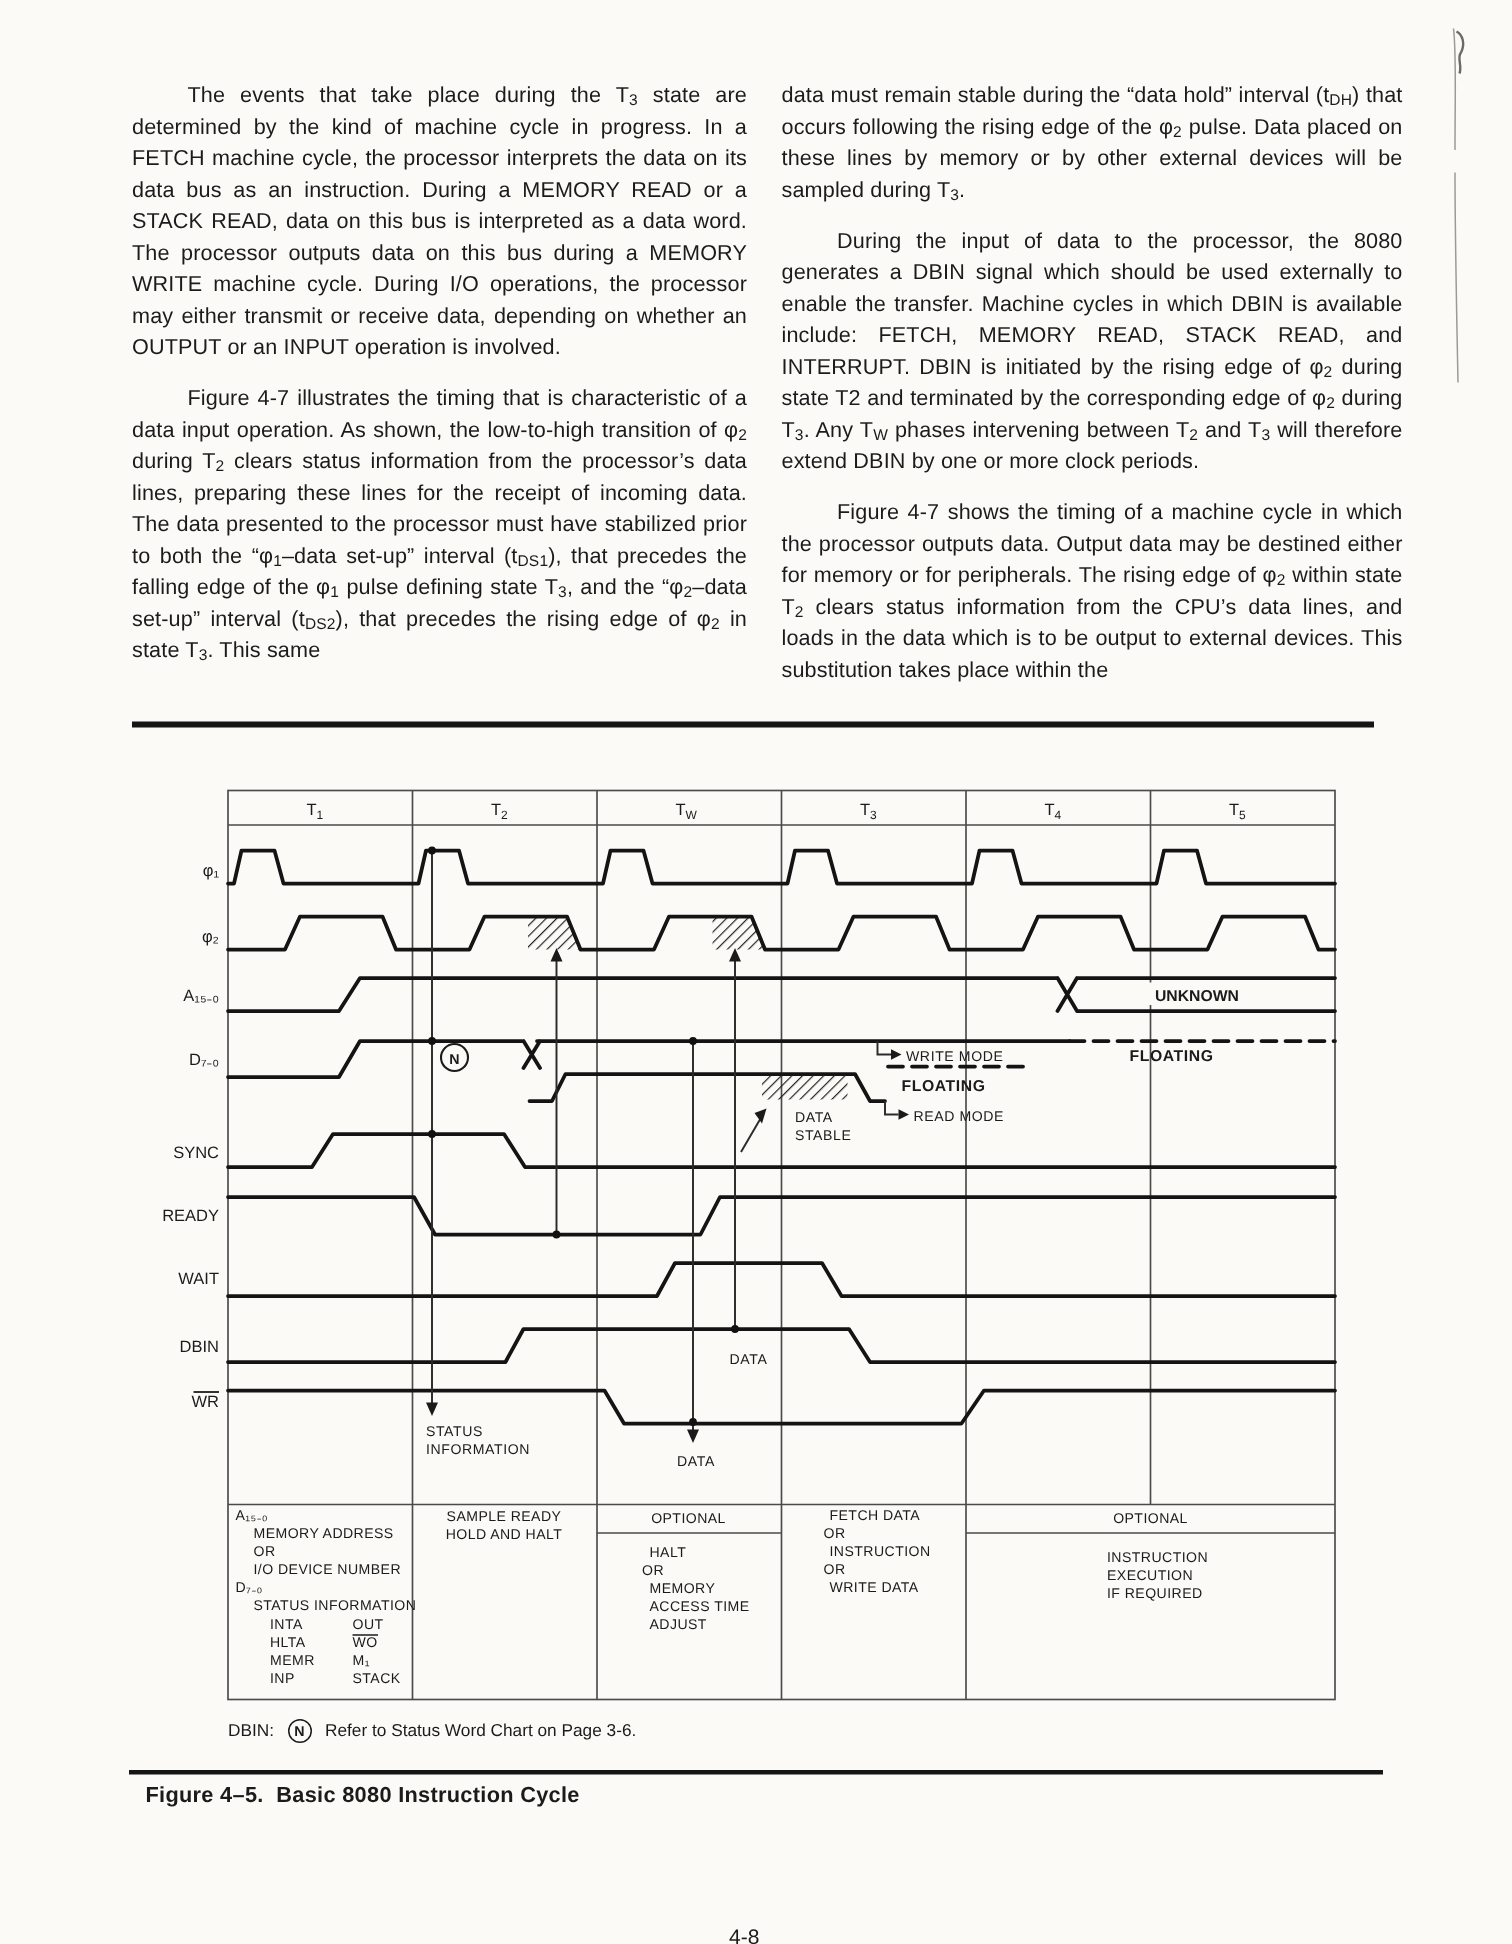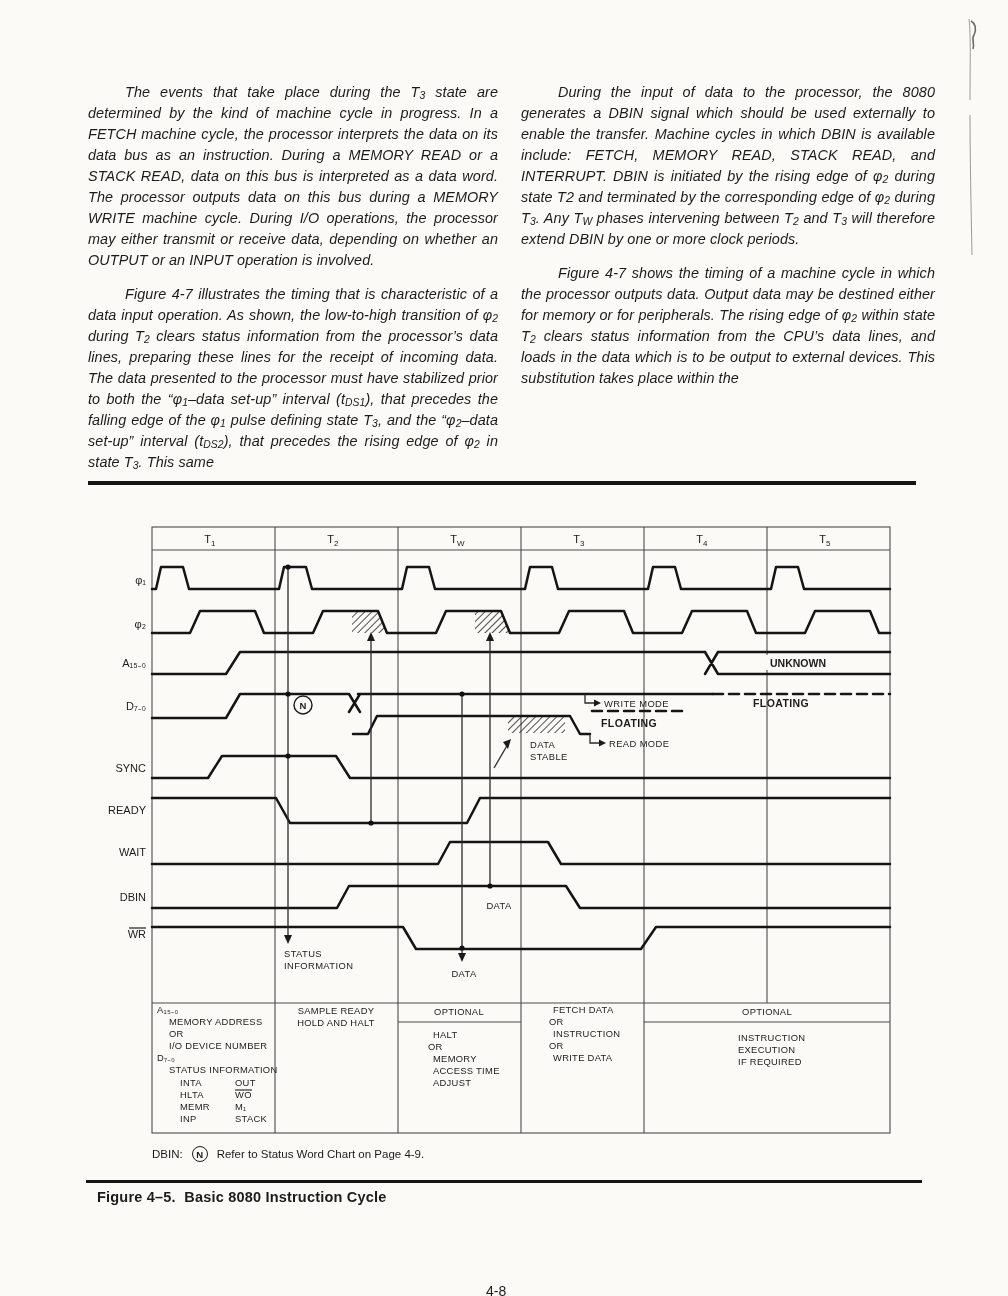--- a/index.html
+++ b/index.html
@@ -3,21 +3,21 @@
 <meta charset="utf-8">
 <style>
   :root { --ink:#1b1b1b; --paper:#fbfaf7; --grid:#4a4a4a; }
   * { box-sizing:border-box; }
   html,body { margin:0; padding:0; }
   body {
     width:1008px; height:1296px; position:relative; overflow:hidden;
     background:var(--paper); color:var(--ink);
     font-family:"Liberation Sans", sans-serif;
   }
-  .col { position:absolute; top:82px; font-size:14.4px; line-height:21px; text-align:justify; letter-spacing:.1px;font-style:italic; }
+  .col { position:absolute; top:54px; font-size:14.4px; line-height:21px; text-align:justify; letter-spacing:.1px; }
   .col p { margin:0 0 13px 0; }
   .col p.indent { text-indent:37px; }
   .col-left  { left:88px;  width:410px; }
   .col-right { left:521px; width:414px; }
   sub { font-size:.72em; line-height:0; vertical-align:-0.22em; }
   .rule-top    { position:absolute; left:88px;  top:481px;  width:828px; height:4px;  background:#151515; }
   .rule-bottom { position:absolute; left:86px;  top:1180px; width:836px; height:3px;  background:#151515; }
   .fig-svg { position:absolute; left:100px; top:515px; }
   .note { position:absolute; left:152px; top:1146px; font-size:11.5px; display:flex; align-items:center; gap:9px; }
   .note .n-circle {
@@ -31,20 +31,21 @@
   svg text { fill:var(--ink); font-family:"Liberation Sans", sans-serif; }
 </style>
 </head>
 <body>
 
 <div class="col col-left">
   <p class="indent">The events that take place during the T<sub>3</sub> state are determined by the kind of machine cycle in progress. In a FETCH machine cycle, the processor interprets the data on its data bus as an instruction. During a MEMORY READ or a STACK READ, data on this bus is interpreted as a data word. The processor outputs data on this bus during a MEMORY WRITE machine cycle. During I/O operations, the processor may either transmit or receive data, depending on whether an OUTPUT or an INPUT operation is involved.</p>
   <p class="indent">Figure 4-7 illustrates the timing that is characteristic of a data input operation. As shown, the low-to-high transition of φ<sub>2</sub> during T<sub>2</sub> clears status information from the processor’s data lines, preparing these lines for the receipt of incoming data. The data presented to the processor must have stabilized prior to both the “φ<sub>1</sub>–data set-up” interval (t<sub>DS1</sub>), that precedes the falling edge of the φ<sub>1</sub> pulse defining state T<sub>3</sub>, and the “φ<sub>2</sub>–data set-up” interval (t<sub>DS2</sub>), that precedes the rising edge of φ<sub>2</sub> in state T<sub>3</sub>. This same</p>
 </div>
 <div class="col col-right">
+  <p>data must remain stable during the “data hold” interval (t<sub>DH</sub>) that occurs following the rising edge of the φ<sub>2</sub> pulse. Data placed on these lines by memory or by other external devices will be sampled during T<sub>3</sub>.</p>
   <p class="indent">During the input of data to the processor, the 8080 generates a DBIN signal which should be used externally to enable the transfer. Machine cycles in which DBIN is available include: FETCH, MEMORY READ, STACK READ, and INTERRUPT. DBIN is initiated by the rising edge of φ<sub>2</sub> during state T2 and terminated by the corresponding edge of φ<sub>2</sub> during T<sub>3</sub>. Any T<sub>W</sub> phases intervening between T<sub>2</sub> and T<sub>3</sub> will therefore extend DBIN by one or more clock periods.</p>
   <p class="indent">Figure 4-7 shows the timing of a machine cycle in which the processor outputs data. Output data may be destined either for memory or for peripherals. The rising edge of φ<sub>2</sub> within state T<sub>2</sub> clears status information from the CPU’s data lines, and loads in the data which is to be output to external devices. This substitution takes place within the</p>
 </div>
 
 <div class="rule-top"></div>
 
 <svg class="fig-svg" width="820" height="660" viewBox="100 515 820 660">
   <defs>
     <pattern id="hatch" width="5" height="5" patternUnits="userSpaceOnUse" patternTransform="rotate(45)">
       <line x1="0" y1="0" x2="0" y2="5" stroke="#222" stroke-width="1.6"></line>
@@ -207,21 +208,21 @@
       <text x="738" y="1041">INSTRUCTION</text>
       <text x="738" y="1053">EXECUTION</text>
       <text x="738" y="1065">IF REQUIRED</text>
     </g>
   </g>
 </svg>
 
 <div class="note">
   <span>DBIN:</span>
   <span class="n-circle">N</span>
-  <span>Refer to Status Word Chart on Page 4-9.</span>
+  <span>Refer to Status Word Chart on Page 3-6.</span>
 </div>
 
 <div class="rule-bottom"></div>
 <div class="caption">Figure 4–5.&nbsp; Basic 8080 Instruction Cycle</div>
 <div class="pagenum">4-8</div>
 
 <svg class="artifact" width="40" height="255" viewBox="0 0 40 255">
   <path d="M14,14 C16,30 15,60 15,95 M15,110 C15,150 16,200 17,250" stroke="#9a9a96" stroke-width="1" fill="none"></path>
   <path d="M16,16 C20,18 22,24 19,30 C16,34 20,38 18,44" stroke="#6b6b66" stroke-width="1.6" fill="none"></path>
 </svg>

